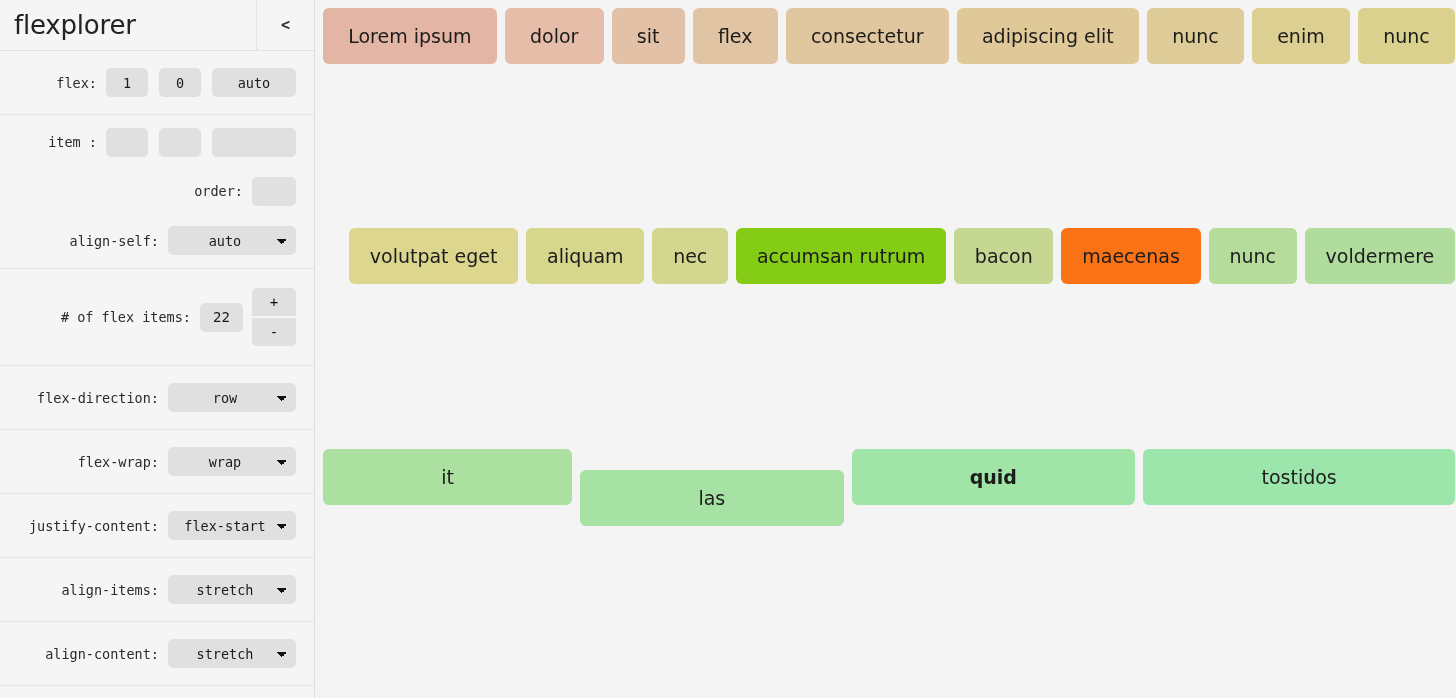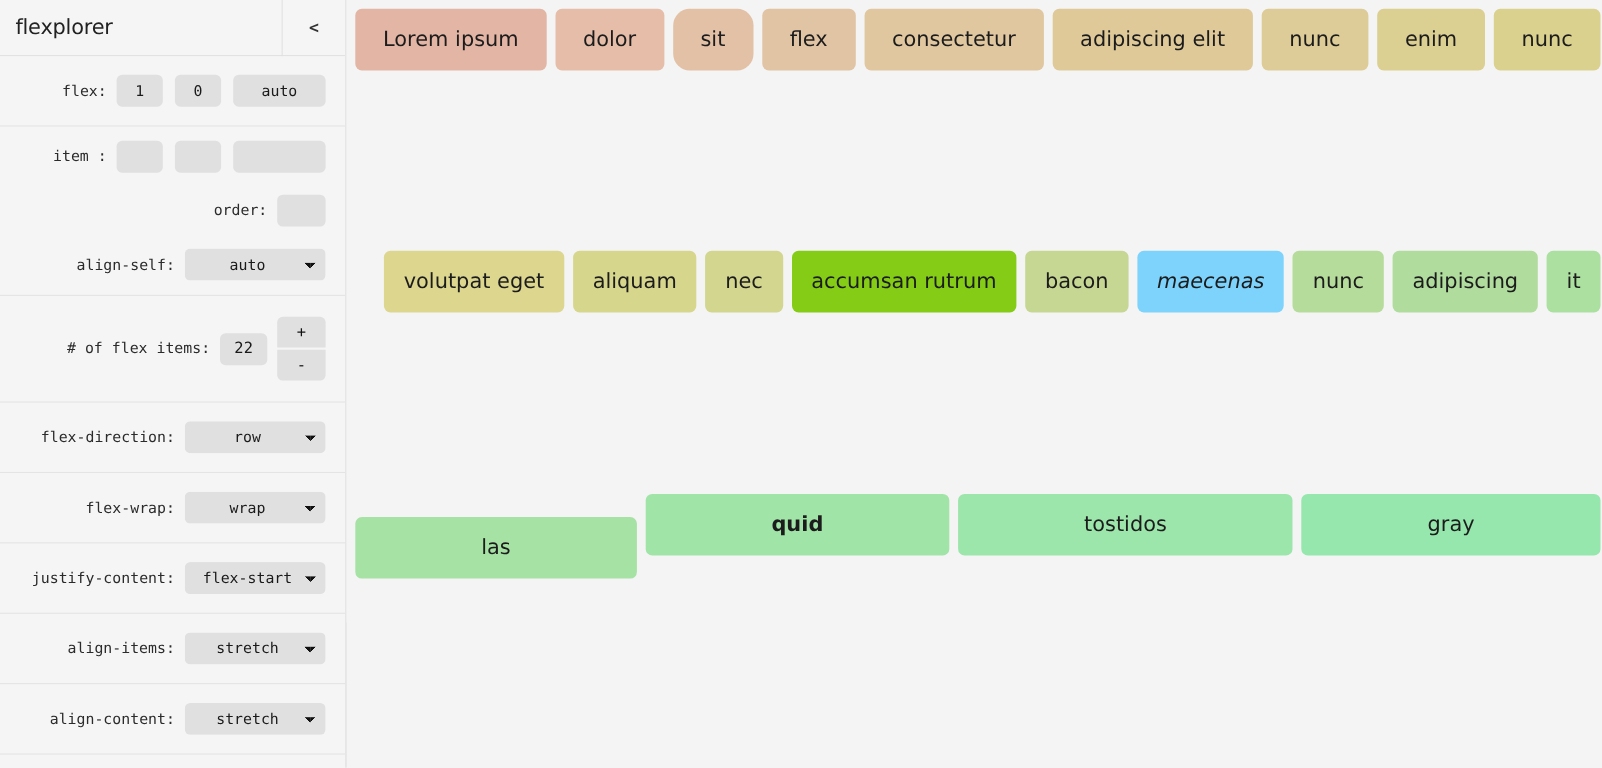--- a/index.html
+++ b/index.html
@@ -25,21 +25,21 @@
   .sb-head {
     height: 51px;
     flex: 0 0 51px;
     display: flex;
     align-items: center;
     border-bottom: 1px solid #e2e2e2;
   }
   .sb-title {
     flex: 1;
     padding-left: 14px;
-    font-size: 19px;
+    font-size: 26px;
     color: #222;
     font-family: "DejaVu Sans", sans-serif;
     letter-spacing: -0.2px;
   }
   .sb-collapse {
     width: 58px;
     height: 51px;
     border-left: 1px solid #e2e2e2;
     display: flex;
     align-items: center;
@@ -239,21 +239,21 @@
   </div>
 
   <div id="canvas">
     <div id="flexbox">
         <div class="flex-item" style="background: rgb(227, 181, 164);">
           <span>Lorem ipsum</span>
         </div>
         <div class="flex-item" style="background: rgb(229, 189, 168);">
           <span>dolor</span>
         </div>
-        <div class="flex-item" style="background: rgb(226, 193, 166); border-radius: 15px;">
+        <div class="flex-item" style="background: rgb(226, 193, 166);">
           <span>sit</span>
         </div>
         <div class="flex-item" style="background: rgb(224, 196, 164);">
           <span>flex</span>
         </div>
         <div class="flex-item" style="background: rgb(224, 199, 159);">
           <span>consectetur</span>
         </div>
         <div class="flex-item" style="background: rgb(223, 201, 153);">
           <span>adipiscing elit</span>
@@ -275,40 +275,37 @@
         </div>
         <div class="flex-item" style="background: rgb(210, 214, 142);">
           <span>nec</span>
         </div>
         <div class="flex-item" style="background: #84cc16;">
           <span>accumsan rutrum</span>
         </div>
         <div class="flex-item" style="background: rgb(198, 215, 148);">
           <span>bacon</span>
         </div>
-        <div class="flex-item" style="background: #7dd3fc; font-style: italic;">
+        <div class="flex-item" style="background: #f97316;">
           <span>maecenas</span>
         </div>
         <div class="flex-item" style="background: rgb(181, 220, 155);">
           <span>nunc</span>
         </div>
         <div class="flex-item" style="background: rgb(176, 220, 158);">
-          <span>adipiscing</span>
+          <span>voldermere</span>
         </div>
         <div class="flex-item" style="background: rgb(172, 224, 161);">
           <span>it</span>
         </div>
         <div class="flex-item" style="background: rgb(166, 226, 164); margin-top: 21px;">
           <span>las</span>
         </div>
         <div class="flex-item" style="background: rgb(161, 228, 167); font-weight: bold;">
           <span>quid</span>
         </div>
         <div class="flex-item" style="background: rgb(156, 229, 171);">
           <span>tostidos</span>
         </div>
-        <div class="flex-item" style="background: rgb(149, 231, 173);">
-          <span>gray</span>
-        </div>
       </div>
   </div>
 
 </div>
 
 </body></html>

